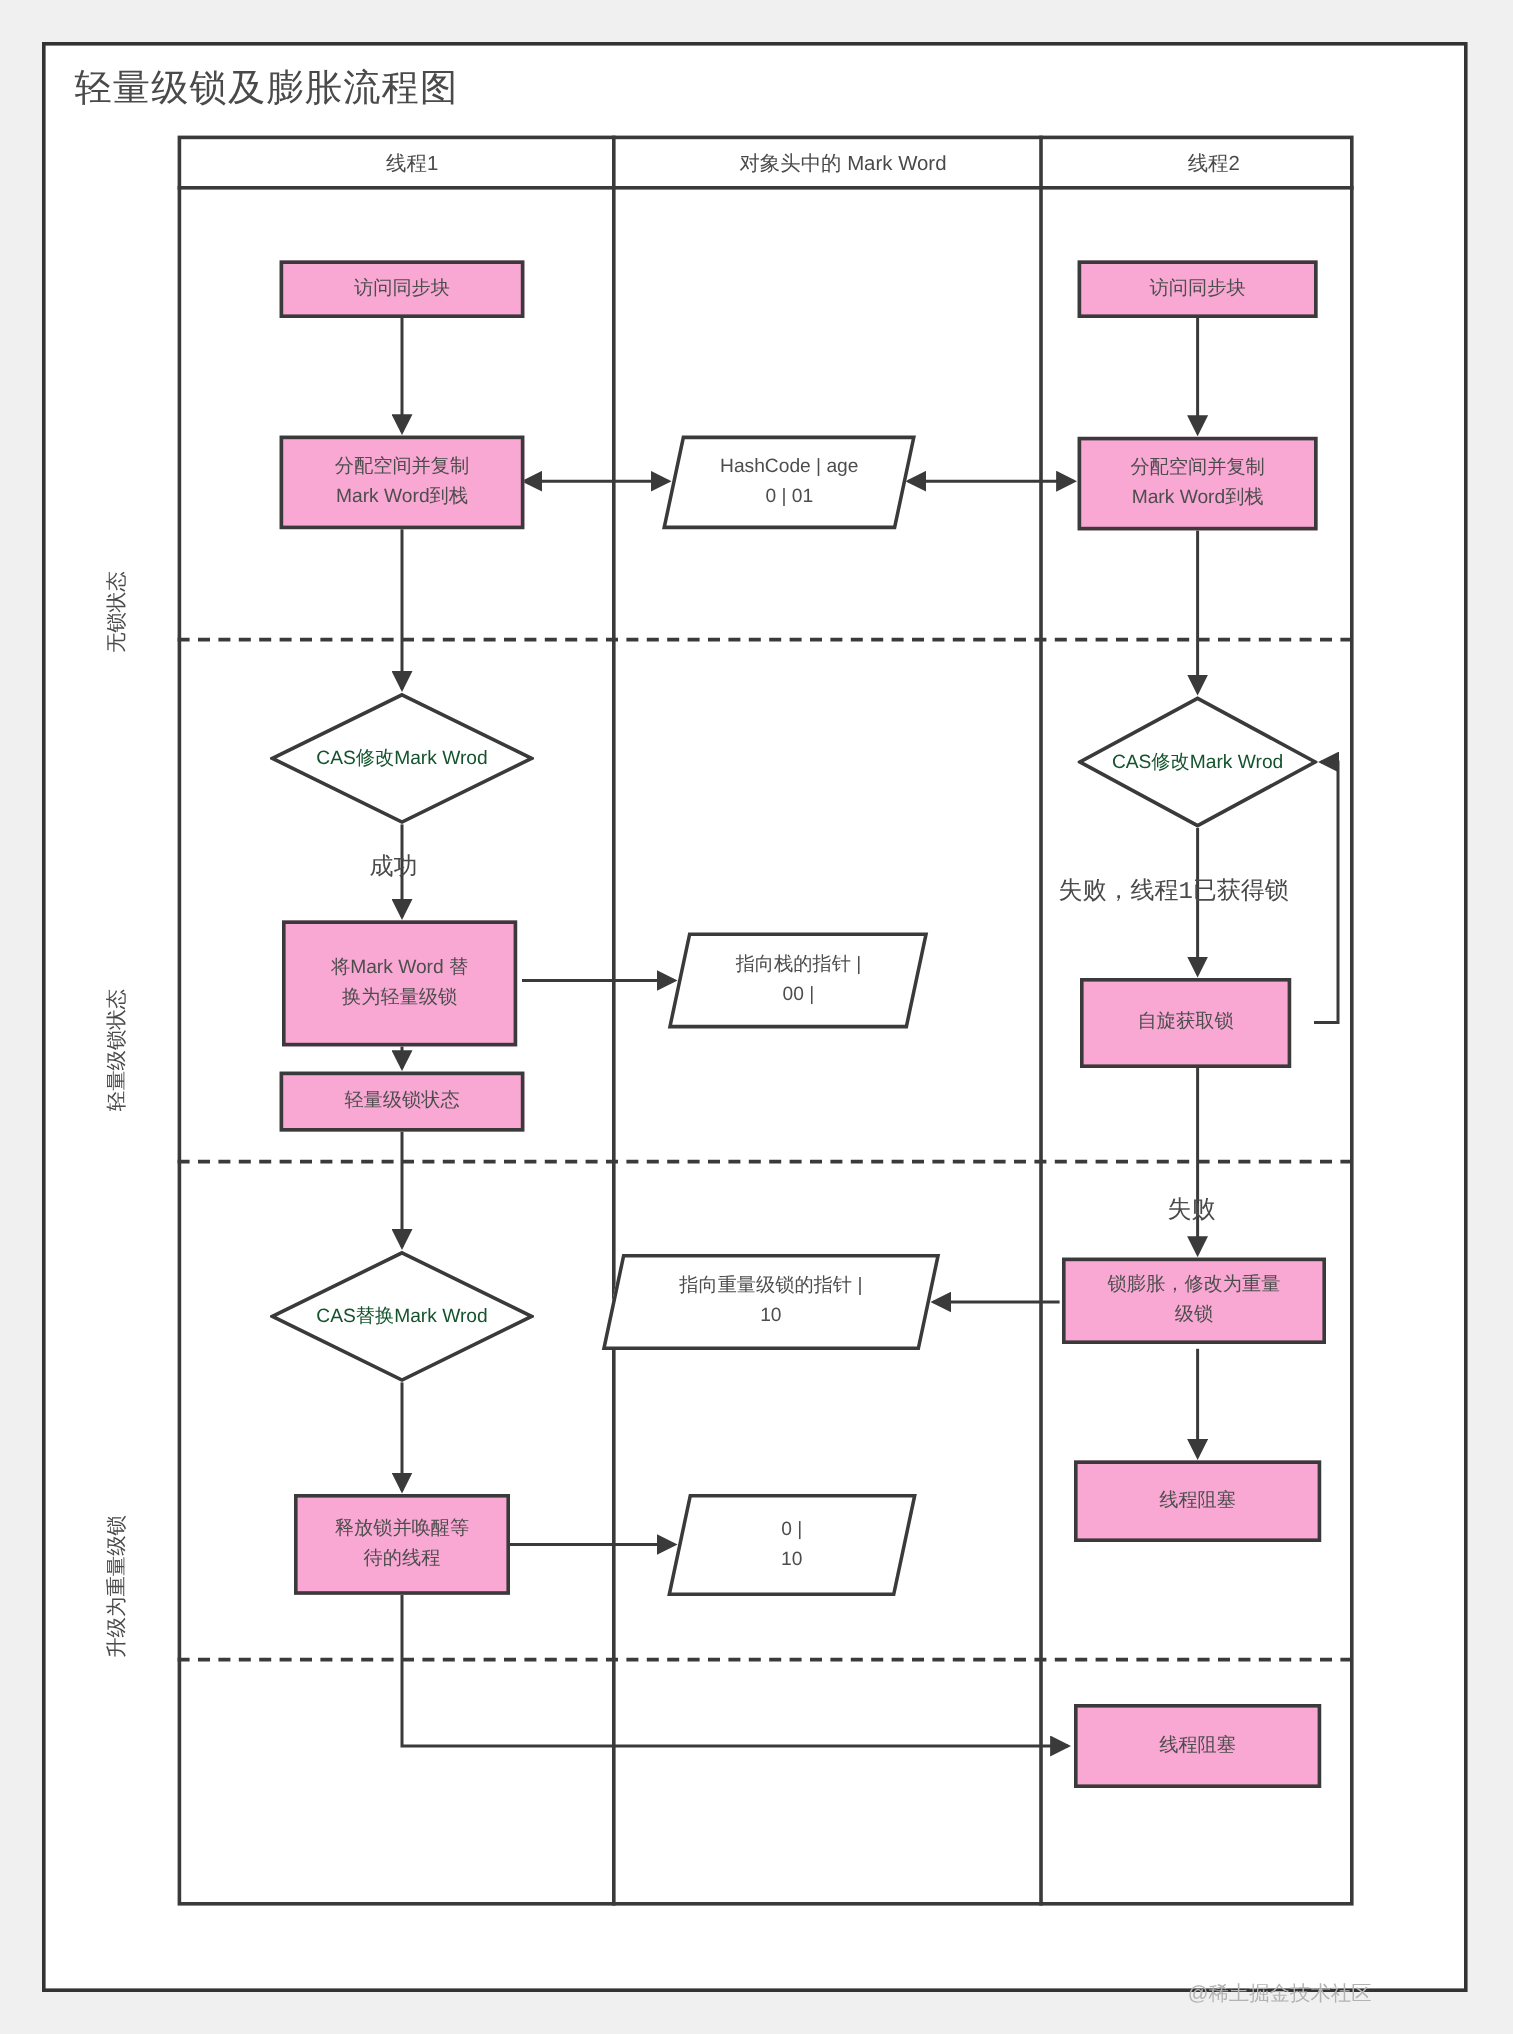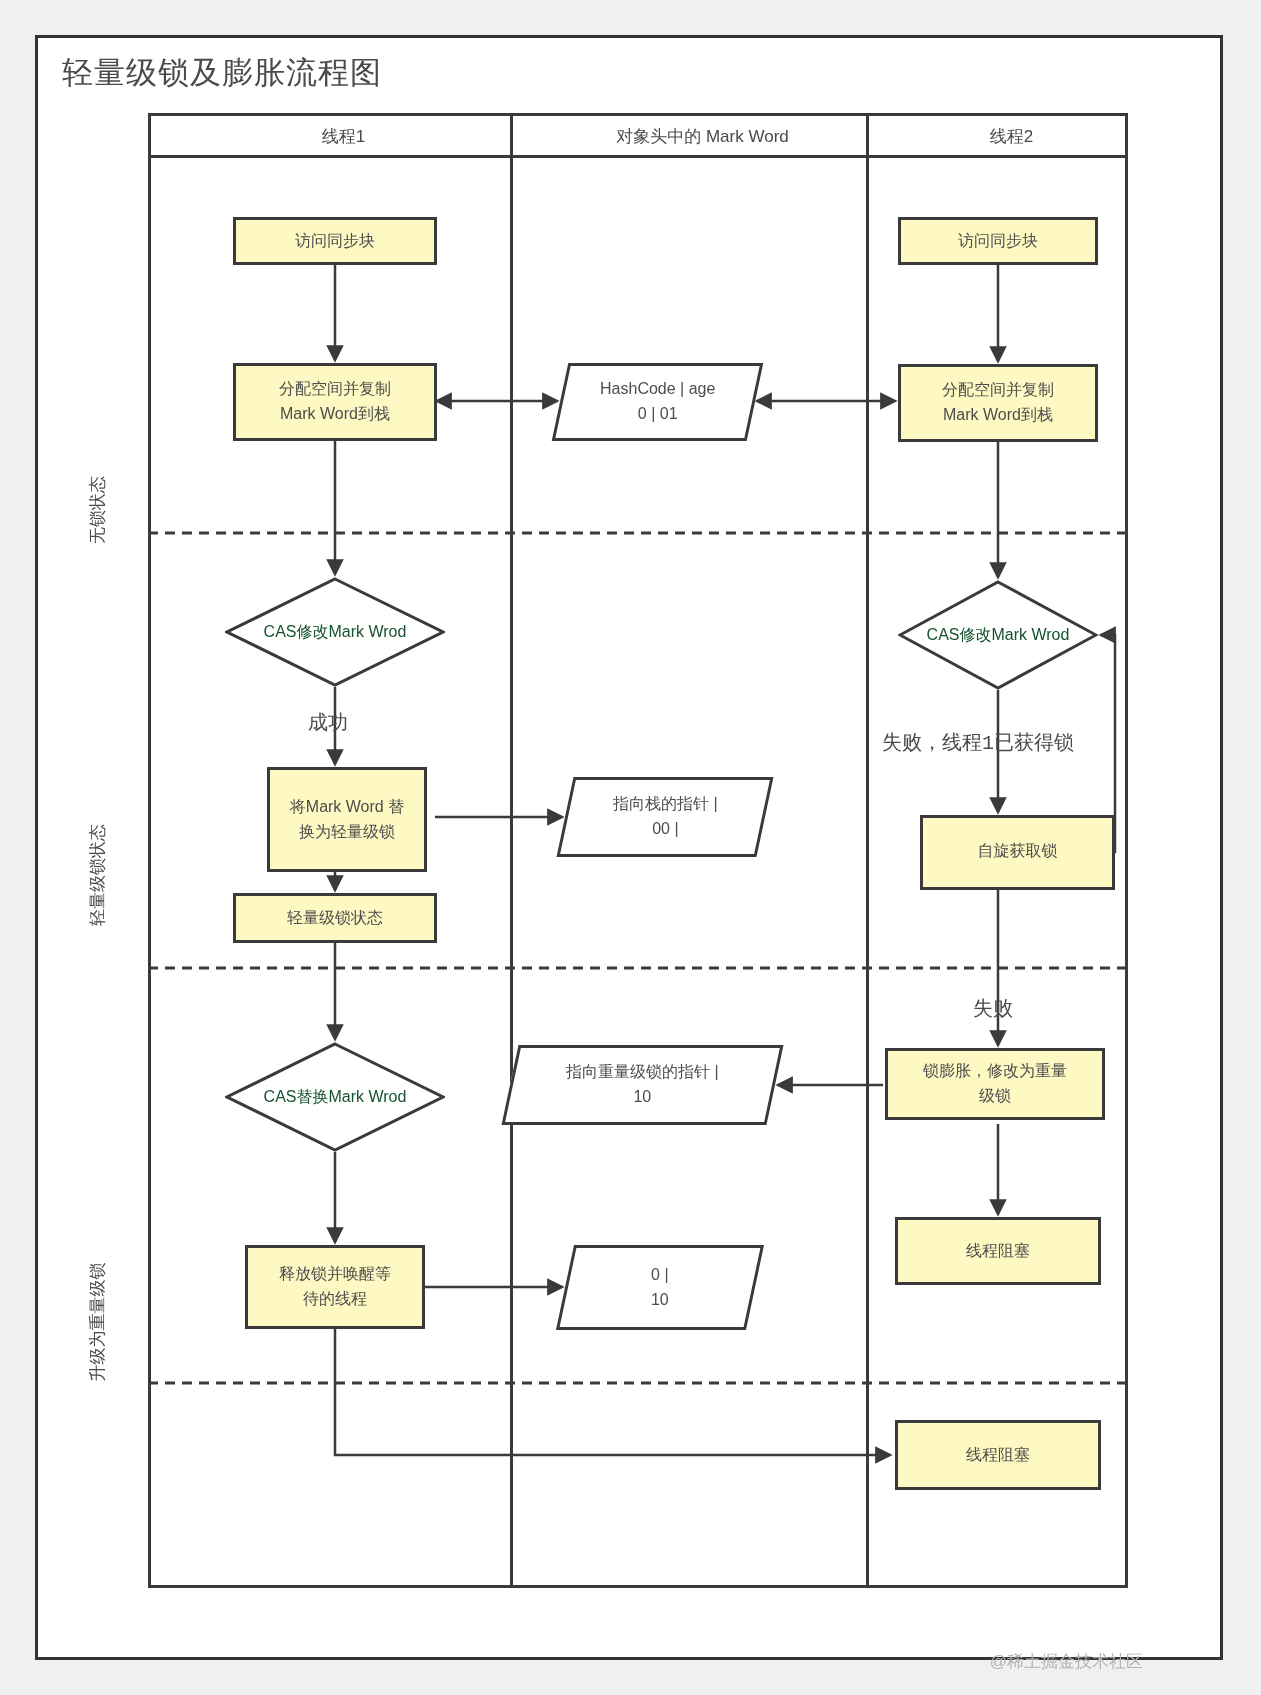--- a/index.html
+++ b/index.html
@@ -31,21 +31,21 @@
   }
   .region-label{
     font-size:17px;color:#4a4a4a;white-space:nowrap;z-index:2;
     transform:translate(-50%,-50%) rotate(-90deg);
   }
   svg.connectors{left:0;top:0;z-index:2;}
   svg.connectors path{fill:none;stroke:#3a3a3a;stroke-width:2.5;}
   svg.connectors path.dash{stroke-width:3;stroke-dasharray:10 7;}
   .node{
     display:flex;align-items:center;justify-content:center;text-align:center;
-    background:#fef9c3;border:3px solid #3a3a3a;
+    background:#f9a8d4;border:3px solid #3a3a3a;
     font-size:16px;line-height:1.55;color:#4d4d4d;
     white-space:pre-line;z-index:3;
   }
   .diamond{z-index:3;}
   .diamond svg{position:absolute;left:0;top:0;width:100%;height:100%;}
   .diamond svg polygon{fill:#ffffff;stroke:#3a3a3a;stroke-width:3;}
   .diamond span{
     position:absolute;left:0;top:0;width:100%;height:100%;
     display:flex;align-items:center;justify-content:center;
     font-size:16px;color:#14532d;text-align:right;
@@ -117,21 +117,21 @@
 
 <div class="abs node" style="left:233px;top:217px;width:204px;height:48px;">访问同步块</div>
 <div class="abs node" style="left:233px;top:363px;width:204px;height:78px;">分配空间并复制
 Mark Word到栈</div>
 <div class="abs diamond" style="left:225px;top:577px;width:220px;height:110px;">
   <svg viewBox="0 0 220 110">
     <polygon points="110,2 218,55 110,108 2,55"></polygon>
   </svg>
   <span>CAS修改Mark Wrod</span>
 </div>
-<div class="abs node" style="left:235px;top:767px;width:160px;height:105px;margin-left:32px;">将Mark Word 替
+<div class="abs node" style="left:235px;top:767px;width:196px;height:105px;">将Mark Word 替
 换为轻量级锁</div>
 <div class="abs node" style="left:233px;top:893px;width:204px;height:50px;">轻量级锁状态</div>
 <div class="abs diamond" style="left:225px;top:1042px;width:220px;height:110px;">
   <svg viewBox="0 0 220 110">
     <polygon points="110,2 218,55 110,108 2,55"></polygon>
   </svg>
   <span>CAS替换Mark Wrod</span>
 </div>
 <div class="abs node" style="left:245px;top:1245px;width:180px;height:84px;">释放锁并唤醒等
 待的线程</div>
@@ -155,21 +155,21 @@
 
 <div class="abs node" style="left:898px;top:217px;width:200px;height:48px;">访问同步块</div>
 <div class="abs node" style="left:898px;top:364px;width:200px;height:78px;">分配空间并复制
 Mark Word到栈</div>
 <div class="abs diamond" style="left:898px;top:580px;width:200px;height:110px;">
   <svg viewBox="0 0 200 110">
     <polygon points="100,2 198,55 100,108 2,55"></polygon>
   </svg>
   <span>CAS修改Mark Wrod</span>
 </div>
-<div class="abs node" style="left:920px;top:815px;width:195px;height:75px;font-family:Liberation Mono, monospace;">自旋获取锁</div>
+<div class="abs node" style="left:900px;top:815px;width:176px;height:75px;">自旋获取锁</div>
 <div class="abs node" style="left:885px;top:1048px;width:220px;height:72px;">锁膨胀，修改为重量
 级锁</div>
 <div class="abs node" style="left:895px;top:1217px;width:206px;height:68px;">线程阻塞</div>
 <div class="abs node" style="left:895px;top:1420px;width:206px;height:70px;">线程阻塞</div>
 
 <div class="abs edge-label" style="left:328px;top:722px;">成功</div>
 <div class="abs edge-label" style="left:978px;top:742px;font-family:Liberation Mono, monospace;">失败，线程1已获得锁</div>
 <div class="abs edge-label" style="left:993px;top:1008px;">失败</div>
 
 <div class="abs watermark">@稀土掘金技术社区</div>

